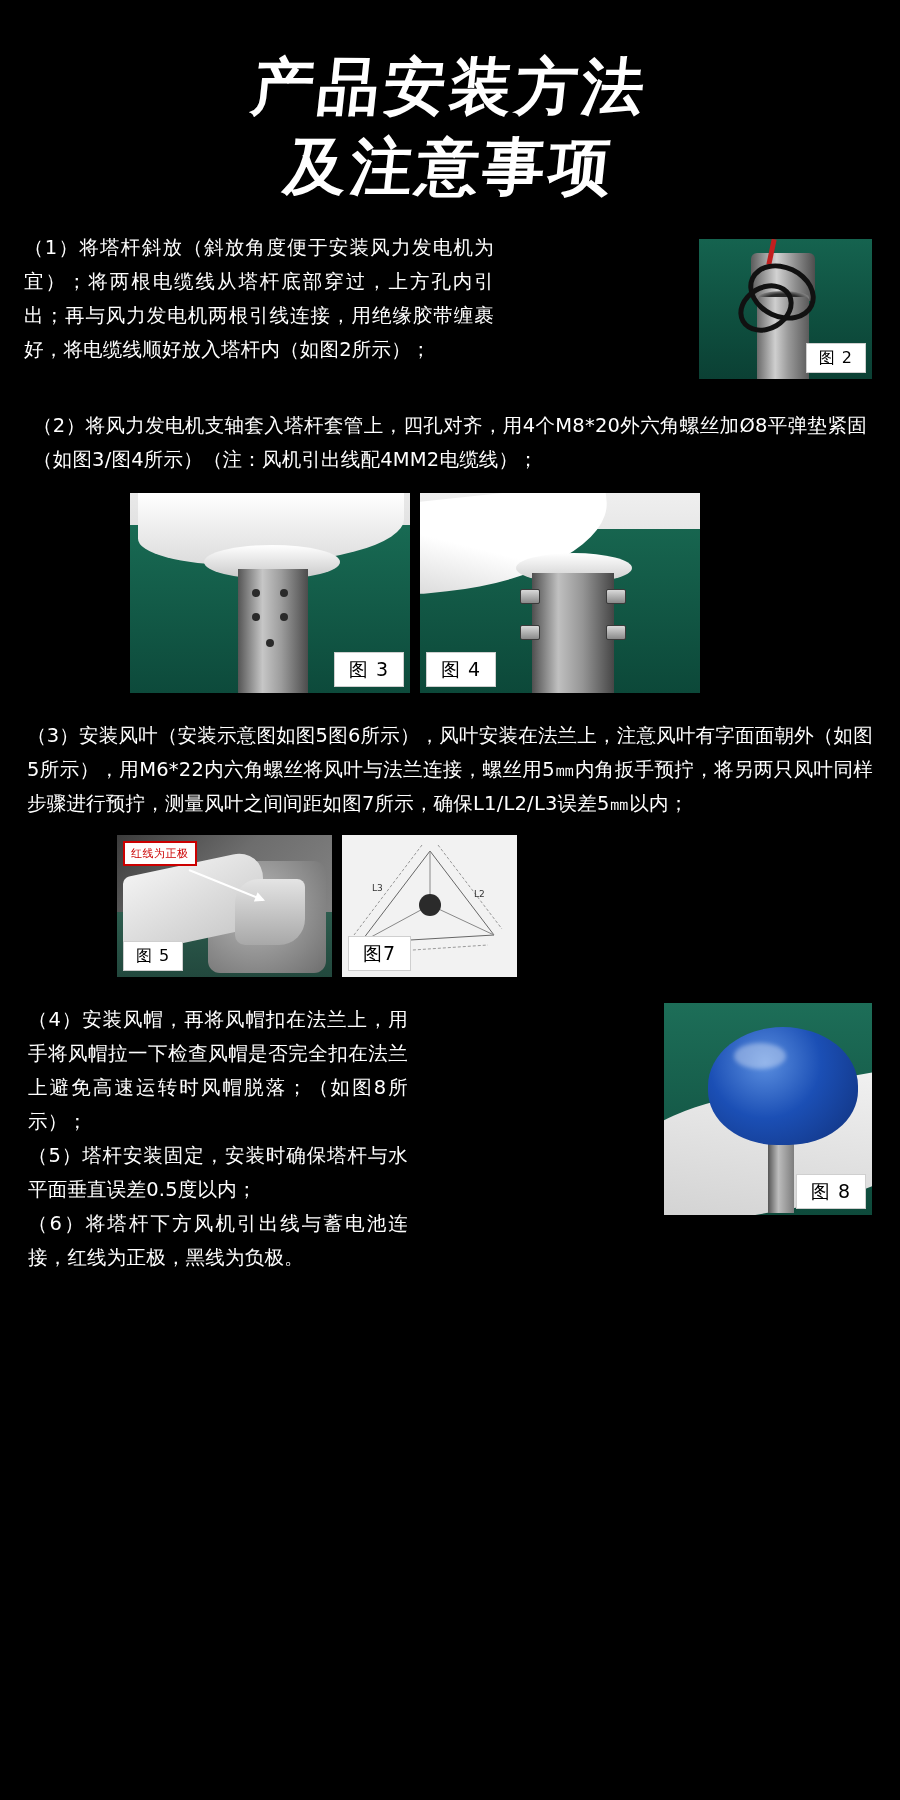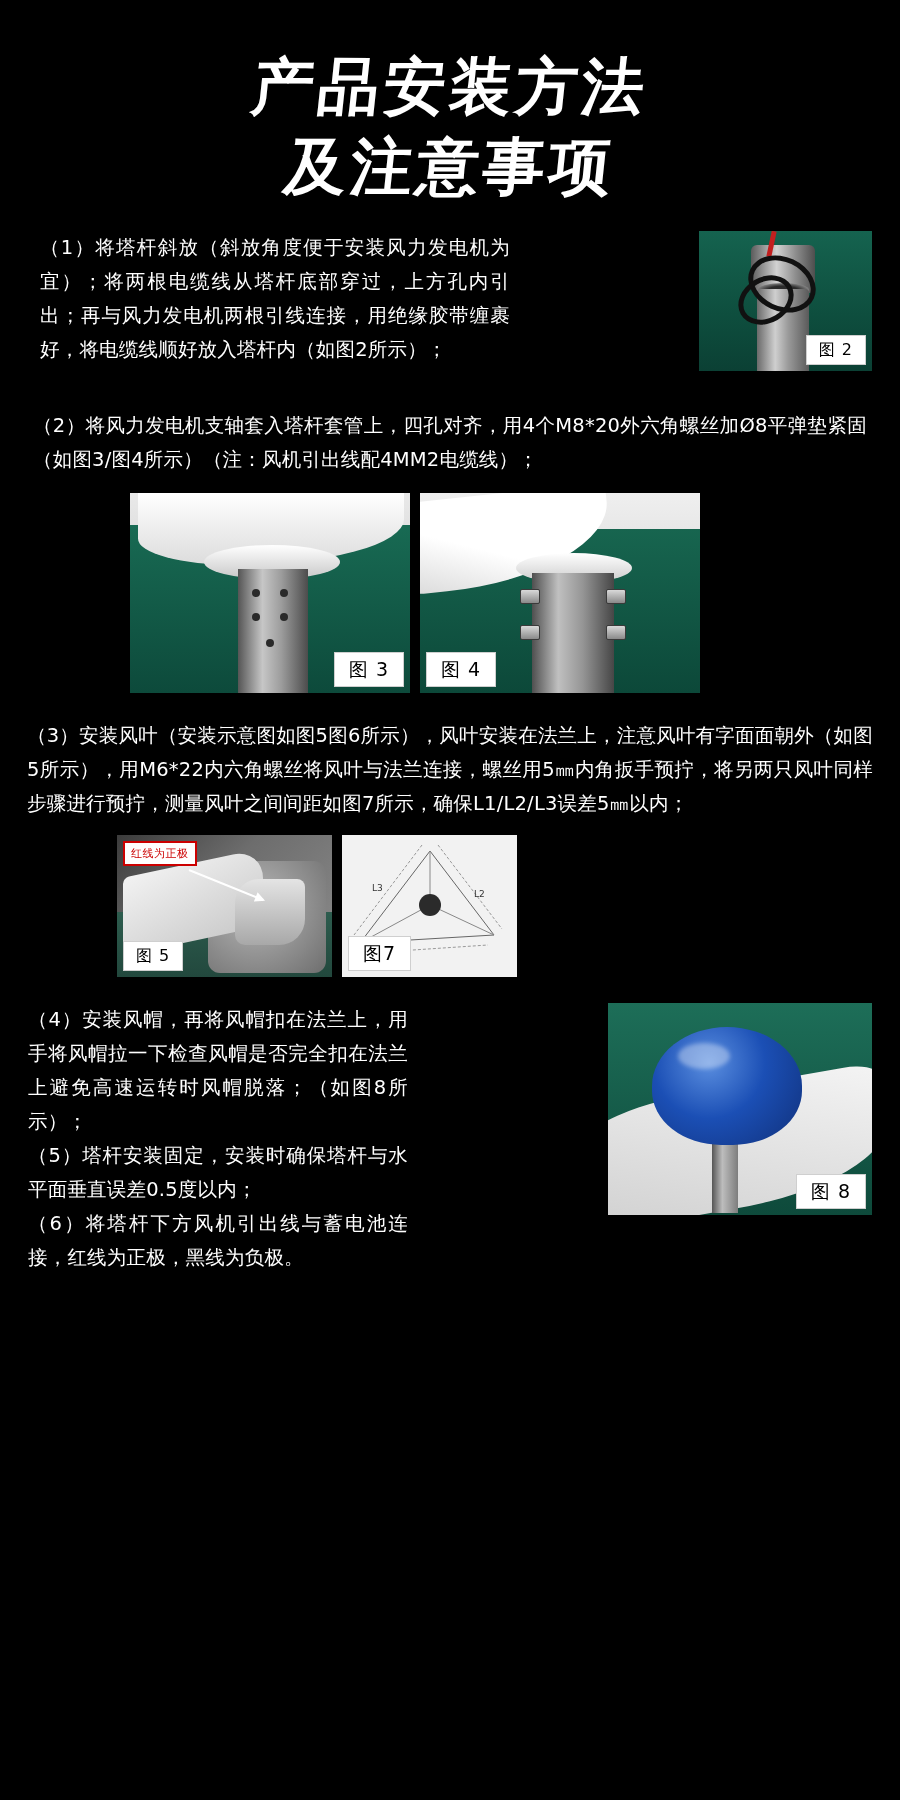--- a/index.html
+++ b/index.html
@@ -51,30 +51,30 @@
     line-height: 34px;
     color: #ffffff;
     text-align: justify;
     letter-spacing: 0.2px;
   }
 
   
   .sec1 {
     position: relative;
     margin-top: 26px;
-    padding: 0 28px 0 40px;
+    padding: 0 28px 0 24px;
     min-height: 150px;
   }
   .sec1-text {
     width: 470px;
   }
   .fig2-wrap {
     position: absolute;
     right: 28px;
-    top: 0px;
+    top: 8px;
     width: 173px;
     height: 140px;
   }
 
   
   .sec2 {
     margin-top: 28px;
     padding: 0 33px;
   }
   .sec2-images {
@@ -107,21 +107,21 @@
     position: relative;
     margin-top: 26px;
     padding: 0 28px;
     min-height: 210px;
   }
   .sec4-text { width: 380px; }
   .fig8-wrap {
     position: absolute;
     right: 28px;
     top: 0;
-    width: 264px;
+    width: 208px;
     height: 212px;
   }
 
   
   .photo {
     position: relative;
     width: 100%;
     height: 100%;
     overflow: hidden;
     background: #1a3d33;

